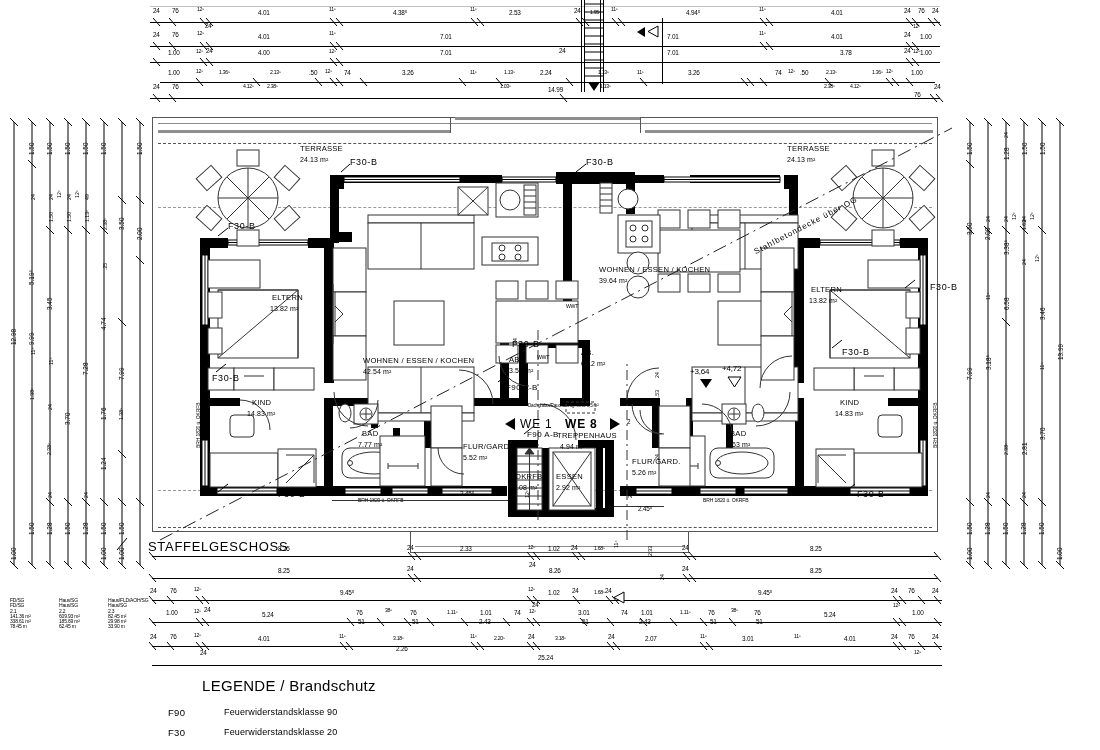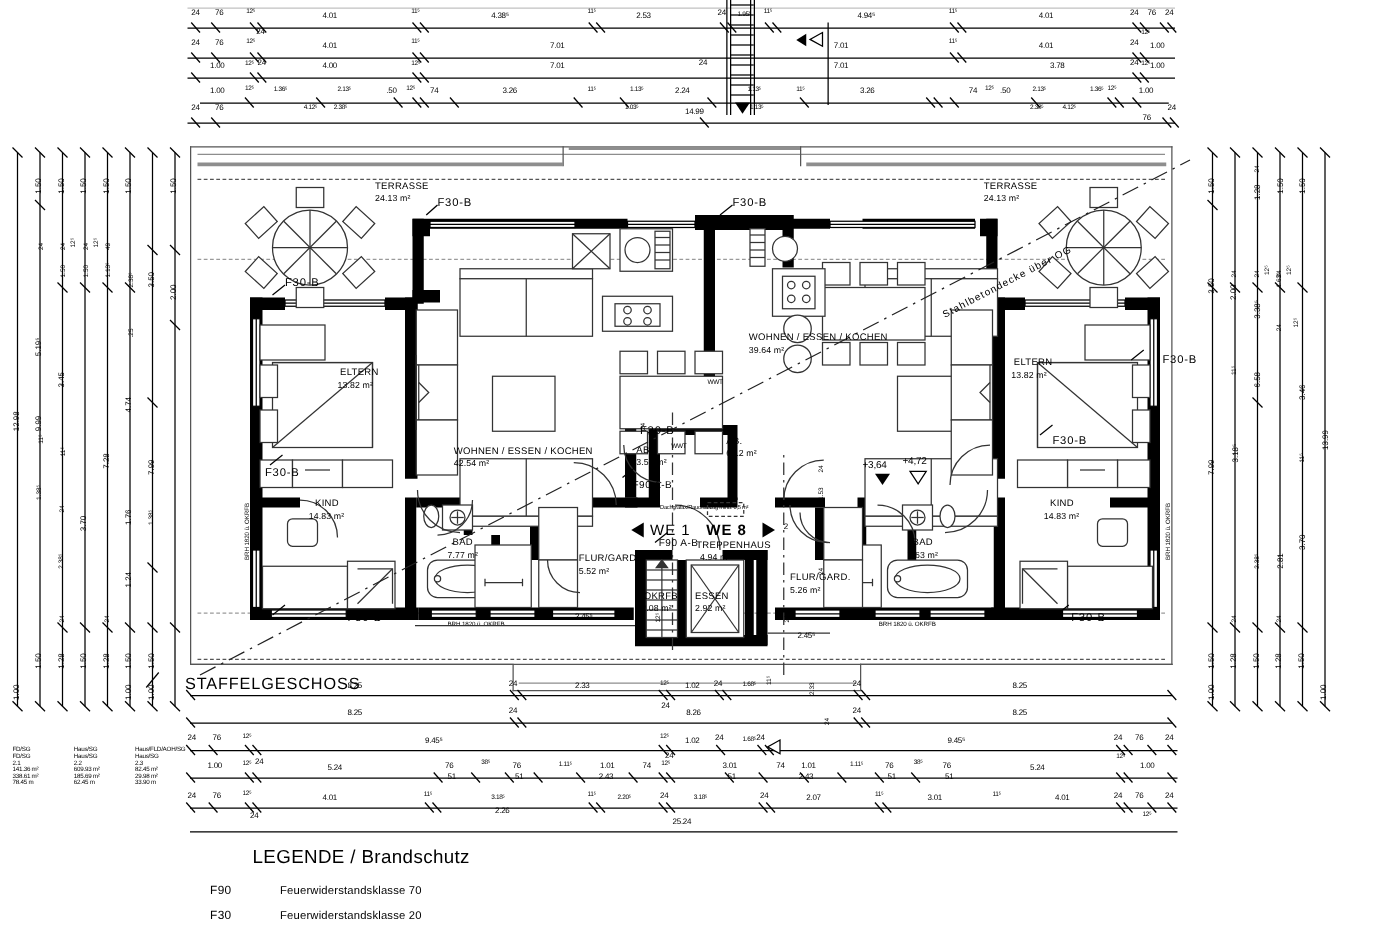--- a/index.html
+++ b/index.html
@@ -1130,17 +1130,17 @@
         <div class="t tbl" style="position:static;">2.3</div>
         <div class="t tbl" style="position:static;">82.45 m²</div>
         <div class="t tbl" style="position:static;">29.98 m²</div>
         <div class="t tbl" style="position:static;">33.90 m</div>
       </div>
     </div>
   </div>
 
   <div class="t legT" style="left:170px;top:678px;margin-left:32px;">LEGENDE / Brandschutz</div>
   <div class="t legK" style="left:168px;top:708px;">F90</div>
-  <div class="t legV" style="left:224px;top:708px;">Feuerwiderstandsklasse  70</div>
+  <div class="t legV" style="left:224px;top:708px;">Feuerwiderstandsklasse  90</div>
   <div class="t legK" style="left:168px;top:728px;">F30</div>
   <div class="t legV" style="left:224px;top:728px;">Feuerwiderstandsklasse  20</div>
 
 </div>
 
 </body></html>

